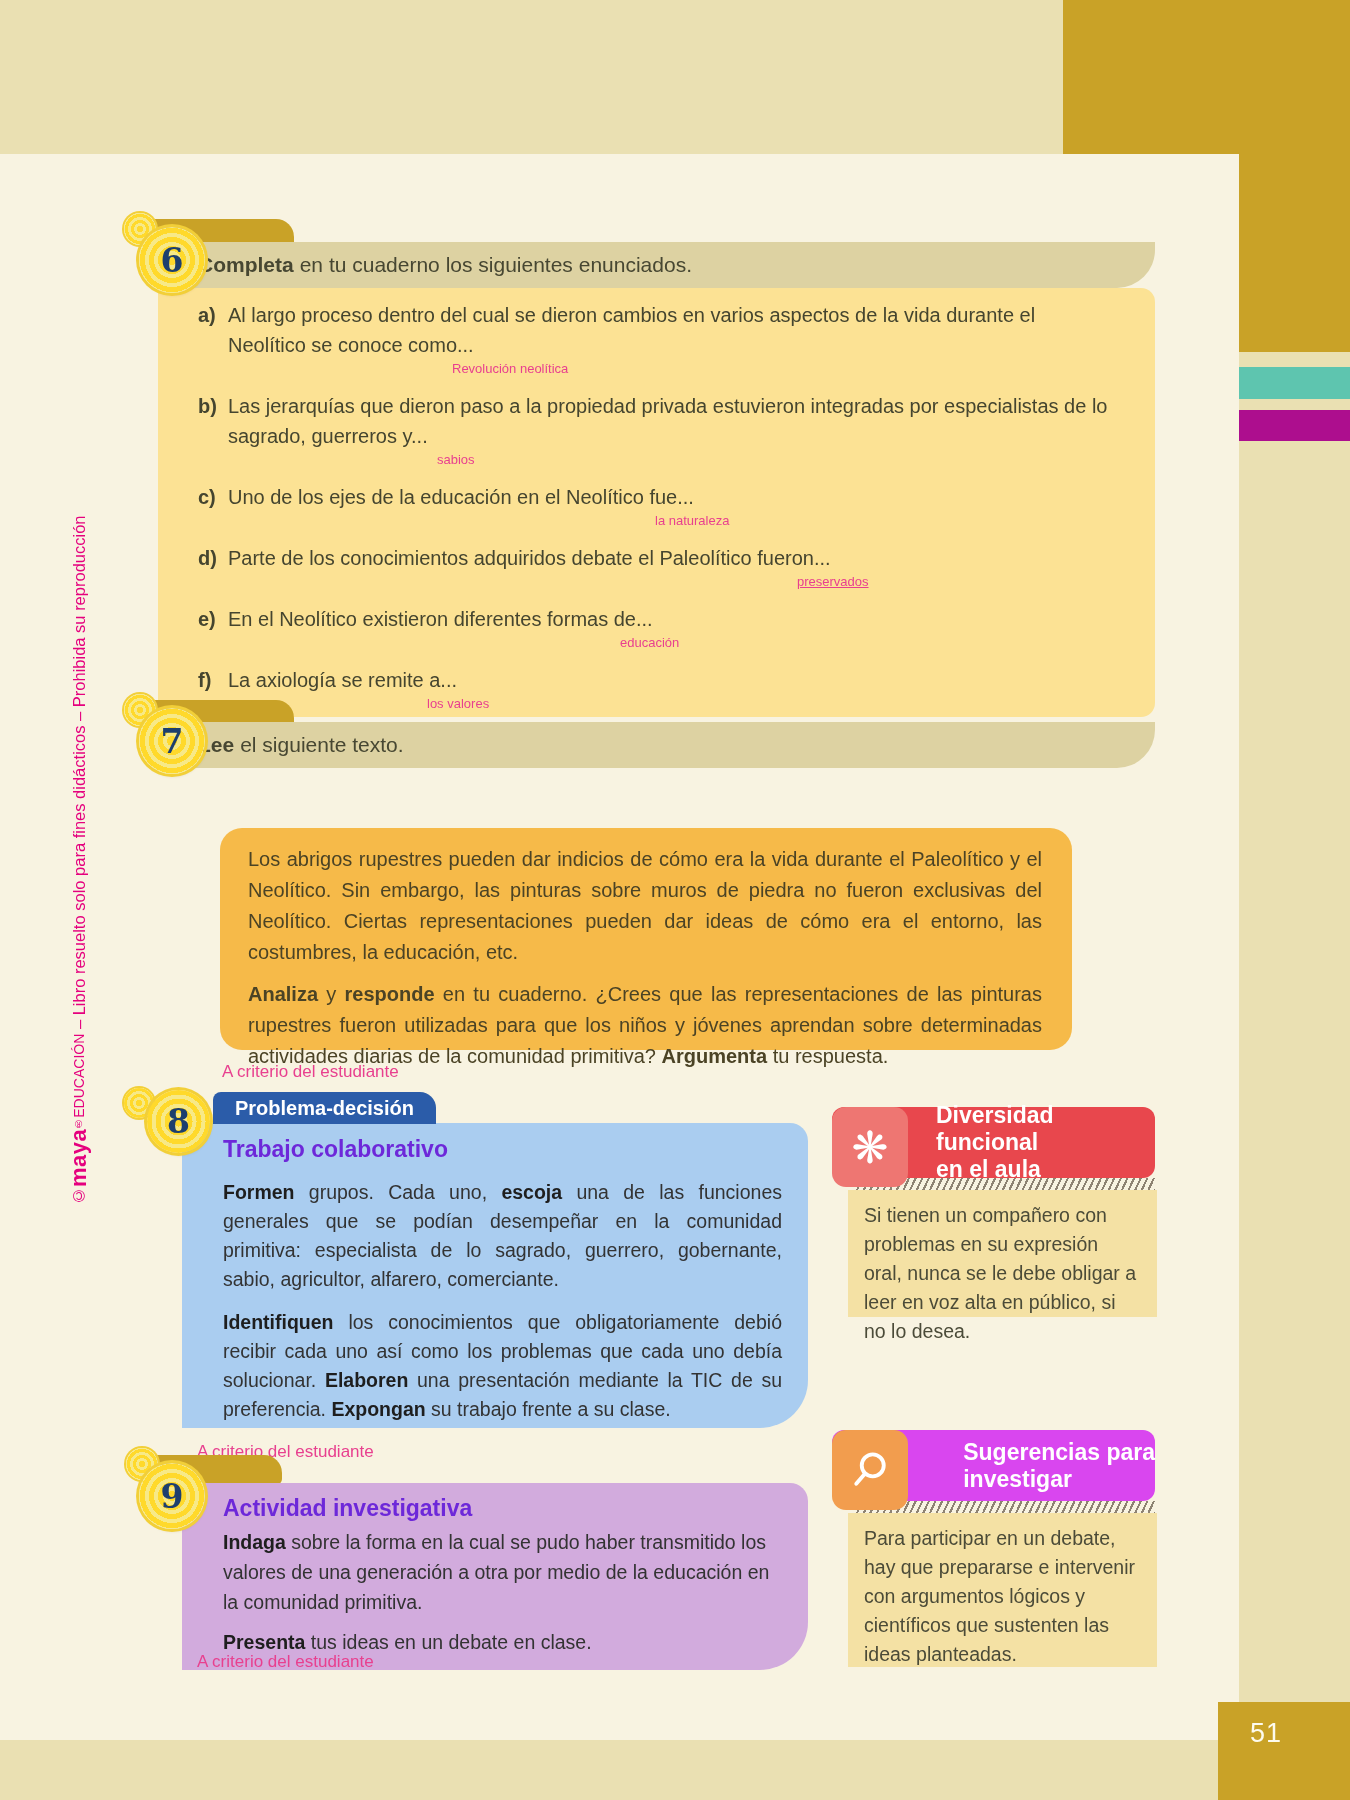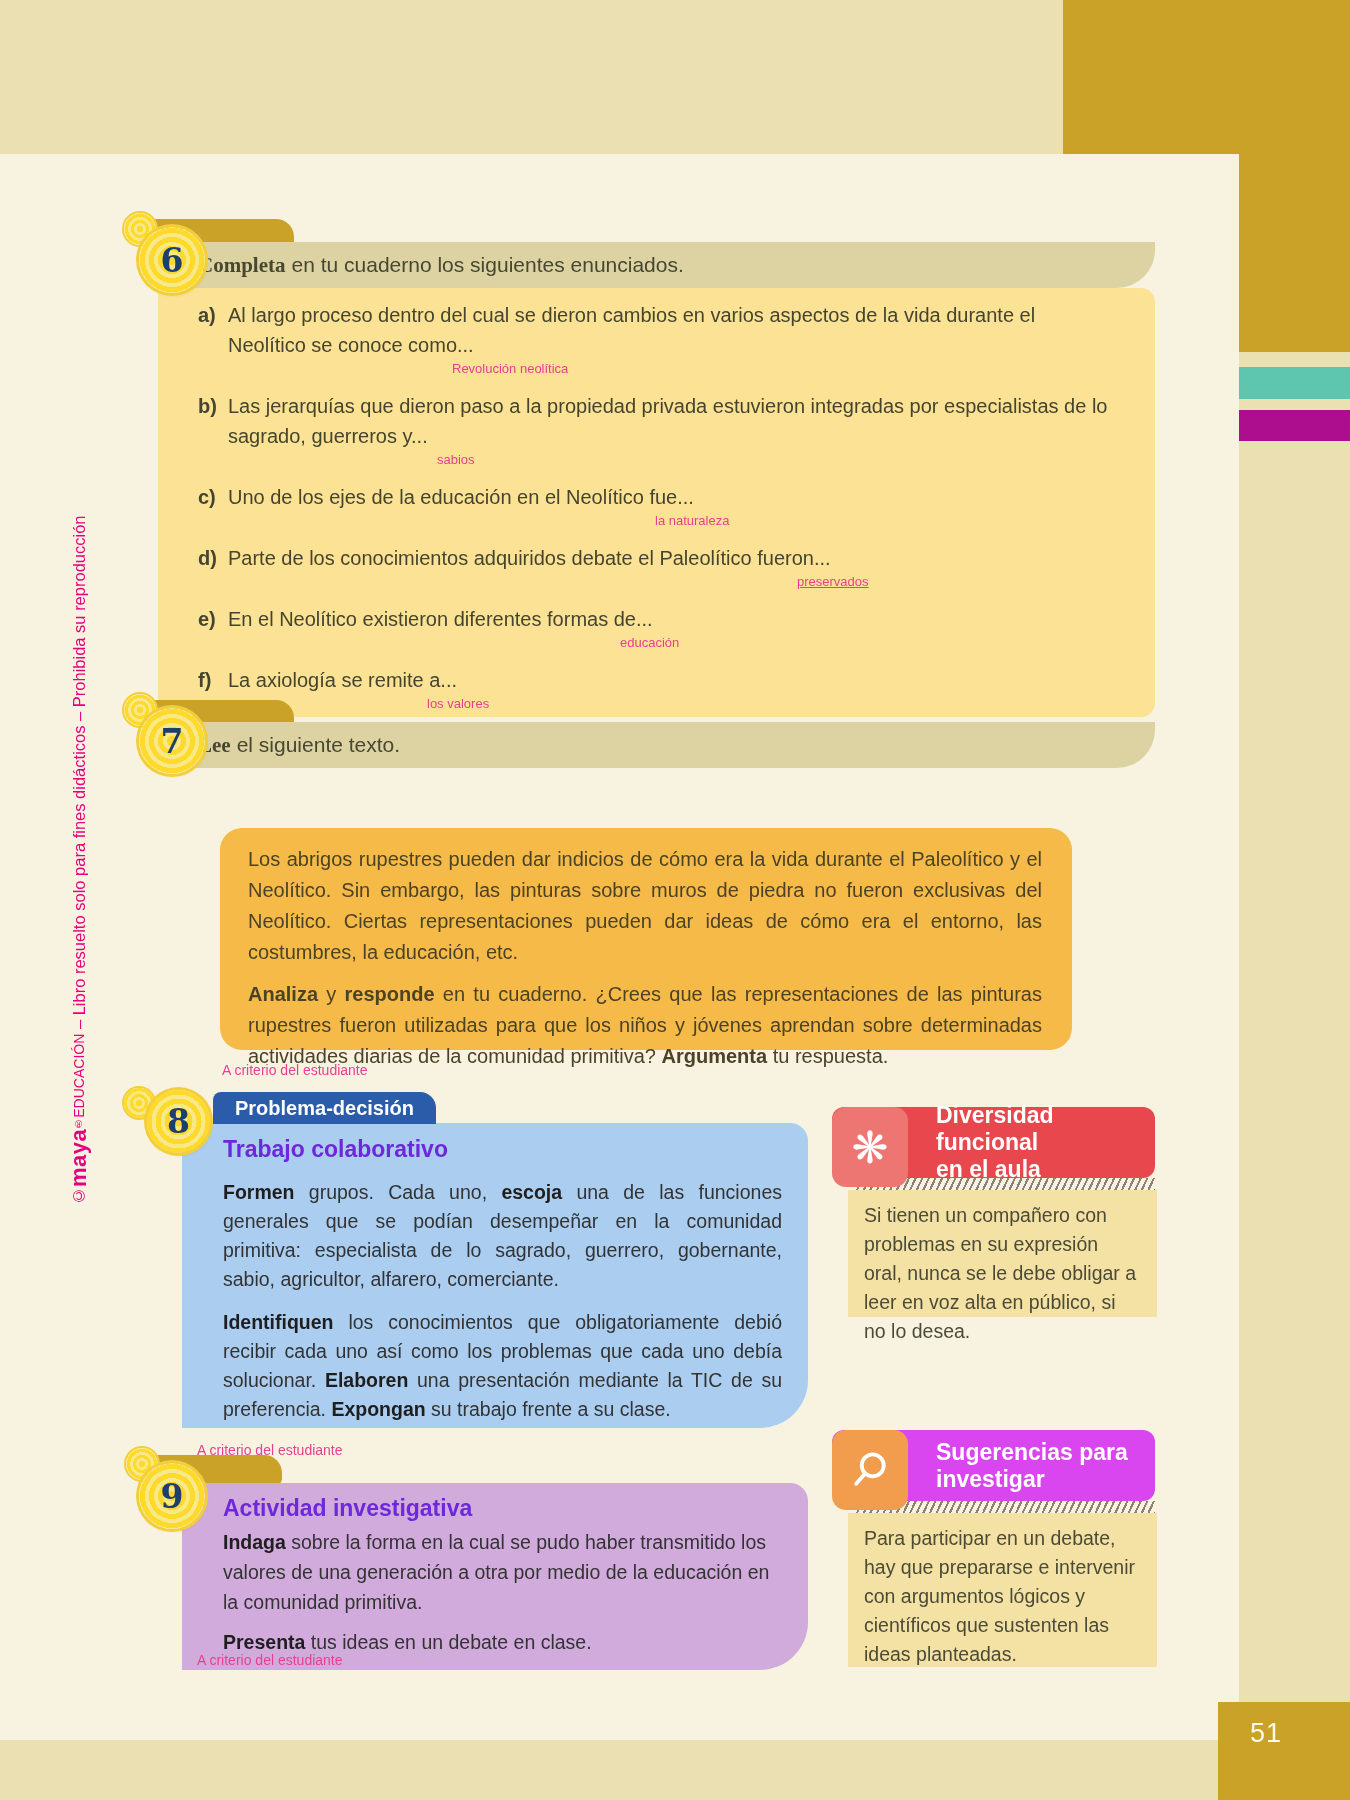--- a/index.html
+++ b/index.html
@@ -22,21 +22,21 @@
   .watermark{left:58px;top:400px;height:920px;width:42px;display:flex;align-items:center;justify-content:center;
              writing-mode:vertical-rl;transform:rotate(180deg);color:#e5007e;font-size:16.5px;white-space:nowrap;}
   .watermark .brand{font-weight:bold;font-size:22px;letter-spacing:.5px;}
   .watermark .reg{font-size:10px;}
   .watermark .edu{font-size:14px;}
 
   
   .roll{background:#c9a227;border-radius:0 18px 6px 0;}
   .strip{background:#ddd2a2;border-radius:0 0 38px 0;display:flex;align-items:center;padding-left:40px;
          font-size:21px;color:#474732;box-sizing:border-box;}
-  .strip b{margin-right:6px;font-family:Liberation Serif, serif;}
+  .strip b{margin-right:6px;}
   .badge{border-radius:50%;background:repeating-radial-gradient(circle at 50% 50%, #ffd92b 0 5px, #f7e987 5px 9px);
          box-shadow:0 0 0 3px #f2cf38, 1px 2px 3px rgba(120,90,0,.25);
          display:flex;align-items:center;justify-content:center;
          font-family:"DejaVu Serif",serif;font-weight:bold;font-size:33px;color:#1d3f6e;z-index:5;}
   .badge.small{background:repeating-radial-gradient(circle at 50% 50%, #ffd92b 0 3px, #f7e987 3px 6px);
          box-shadow:0 0 0 2px #f2cf38;z-index:4;}
 
   
   .strip6{left:158px;top:242px;width:997px;height:46px;}
   .roll6{left:152px;top:219px;width:142px;height:32px;}
@@ -49,21 +49,21 @@
   .ans-a{margin-left:224px;} .ans-b{margin-left:209px;} .ans-c{margin-left:427px;}
   .ans-d{margin-left:569px;text-decoration:underline;} .ans-e{margin-left:392px;} .ans-f{margin-left:199px;}
 
   
   .strip7{left:158px;top:722px;width:997px;height:46px;}
   .roll7{left:152px;top:700px;width:142px;height:30px;}
   .box7{left:220px;top:828px;width:852px;height:222px;background:#f6ba49;border-radius:22px;
         box-sizing:border-box;padding:16px 30px 0 28px;font-size:20px;line-height:31px;color:#4b4325;
         text-align:justify;}
   .box7 p{margin:0 0 11px 0;}
-  .criterio{font-size:14px;color:#e8408f;}
+  .criterio{font-size:17px;color:#e8408f;}
   .criterio1{left:222px;top:1062px;}
   .criterio2{left:197px;top:1442px;}
   .criterio3{left:197px;top:1652px;z-index:6;}
 
   
   .tab8{left:213px;top:1092px;height:32px;background:#2b5ca9;border-radius:8px 16px 0 0;
         display:flex;align-items:center;padding:0 22px;color:#ffffff;font-weight:bold;font-size:20px;z-index:2;}
   .box8{left:182px;top:1123px;width:626px;height:305px;background:#aacdf0;border-radius:0 18px 48px 0;
         box-sizing:border-box;padding:12px 26px 0 41px;font-size:19.5px;line-height:29px;color:#333333;
         text-align:justify;}
@@ -72,21 +72,21 @@
   .box8 b, .box9 b{color:#1e1e1e;}
 
   
   .roll9{left:152px;top:1455px;width:130px;height:30px;}
   .box9{left:182px;top:1483px;width:626px;height:187px;background:#d2abdd;border-radius:0 18px 48px 0;
         box-sizing:border-box;padding:10px 26px 0 41px;font-size:19.5px;line-height:30px;color:#333333;}
   .box9 .box-heading{margin-bottom:4px;}
   .box9 p{margin:0 0 10px 0;}
 
   
-  .callout-header{width:323px;height:71px;border-radius:12px;display:flex;align-items:center;z-index:2;}
+  .callout-header{width:323px;height:71px;border-radius:12px;display:flex;align-items:center;z-index:2;justify-content:flex-end;}
   .callout-title{margin-left:104px;color:#ffffff;font-weight:bold;font-size:23px;line-height:27px;}
   .callout-icon{width:76px;height:80px;border-radius:14px;display:flex;align-items:center;justify-content:center;z-index:3;}
   .hatch{width:300px;height:12px;background:repeating-linear-gradient(115deg,#8d8272 0 2px,rgba(0,0,0,0) 2px 6px);}
   .callout-body{width:309px;background:#f4e1a4;box-sizing:border-box;padding:11px 16px;
                 font-size:19.5px;line-height:29px;color:#4b4b38;}
   .div-header{left:832px;top:1107px;background:#e8474d;}
   .div-icon{left:832px;top:1107px;background:#ee7672;font-size:44px;color:#ffffff;}
   .div-hatch{left:855px;top:1178px;}
   .div-body{left:848px;top:1190px;height:127px;}
   .sug-header{left:832px;top:1430px;background:#d946ef;}

